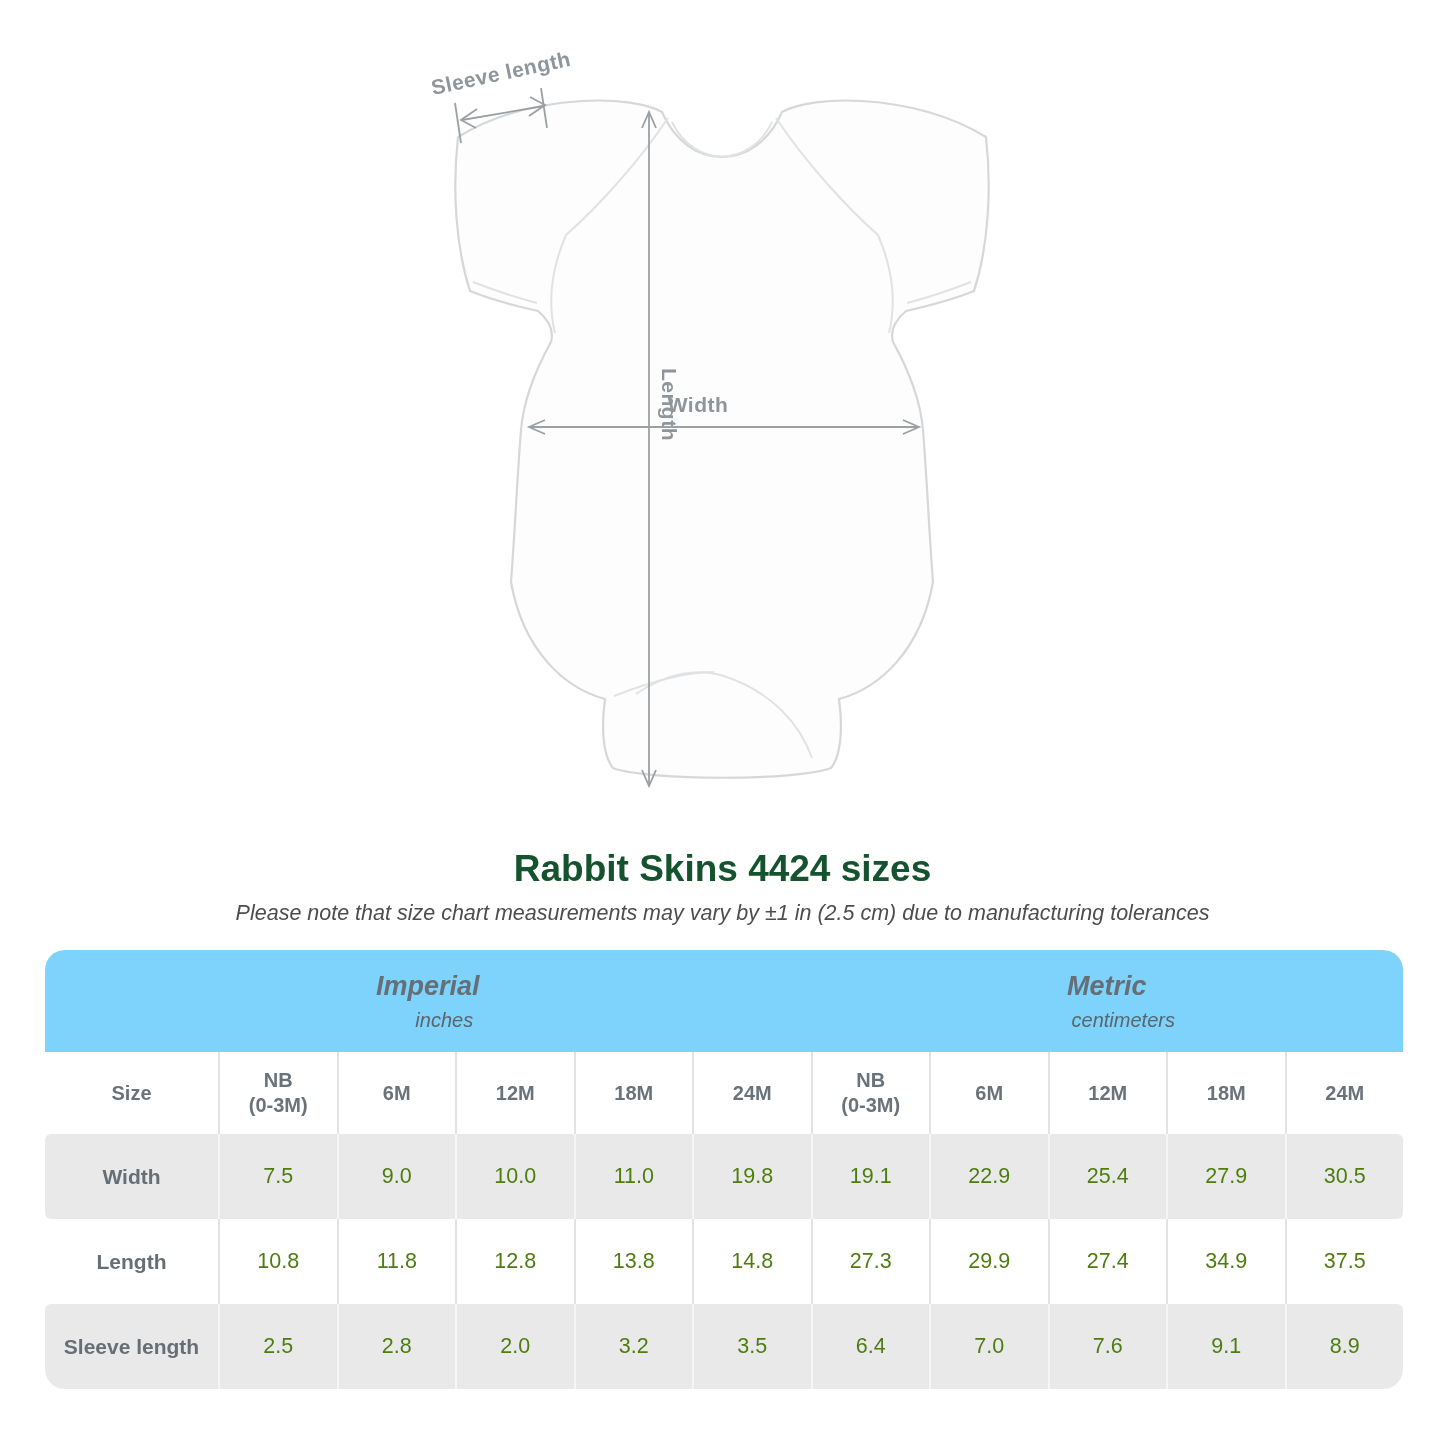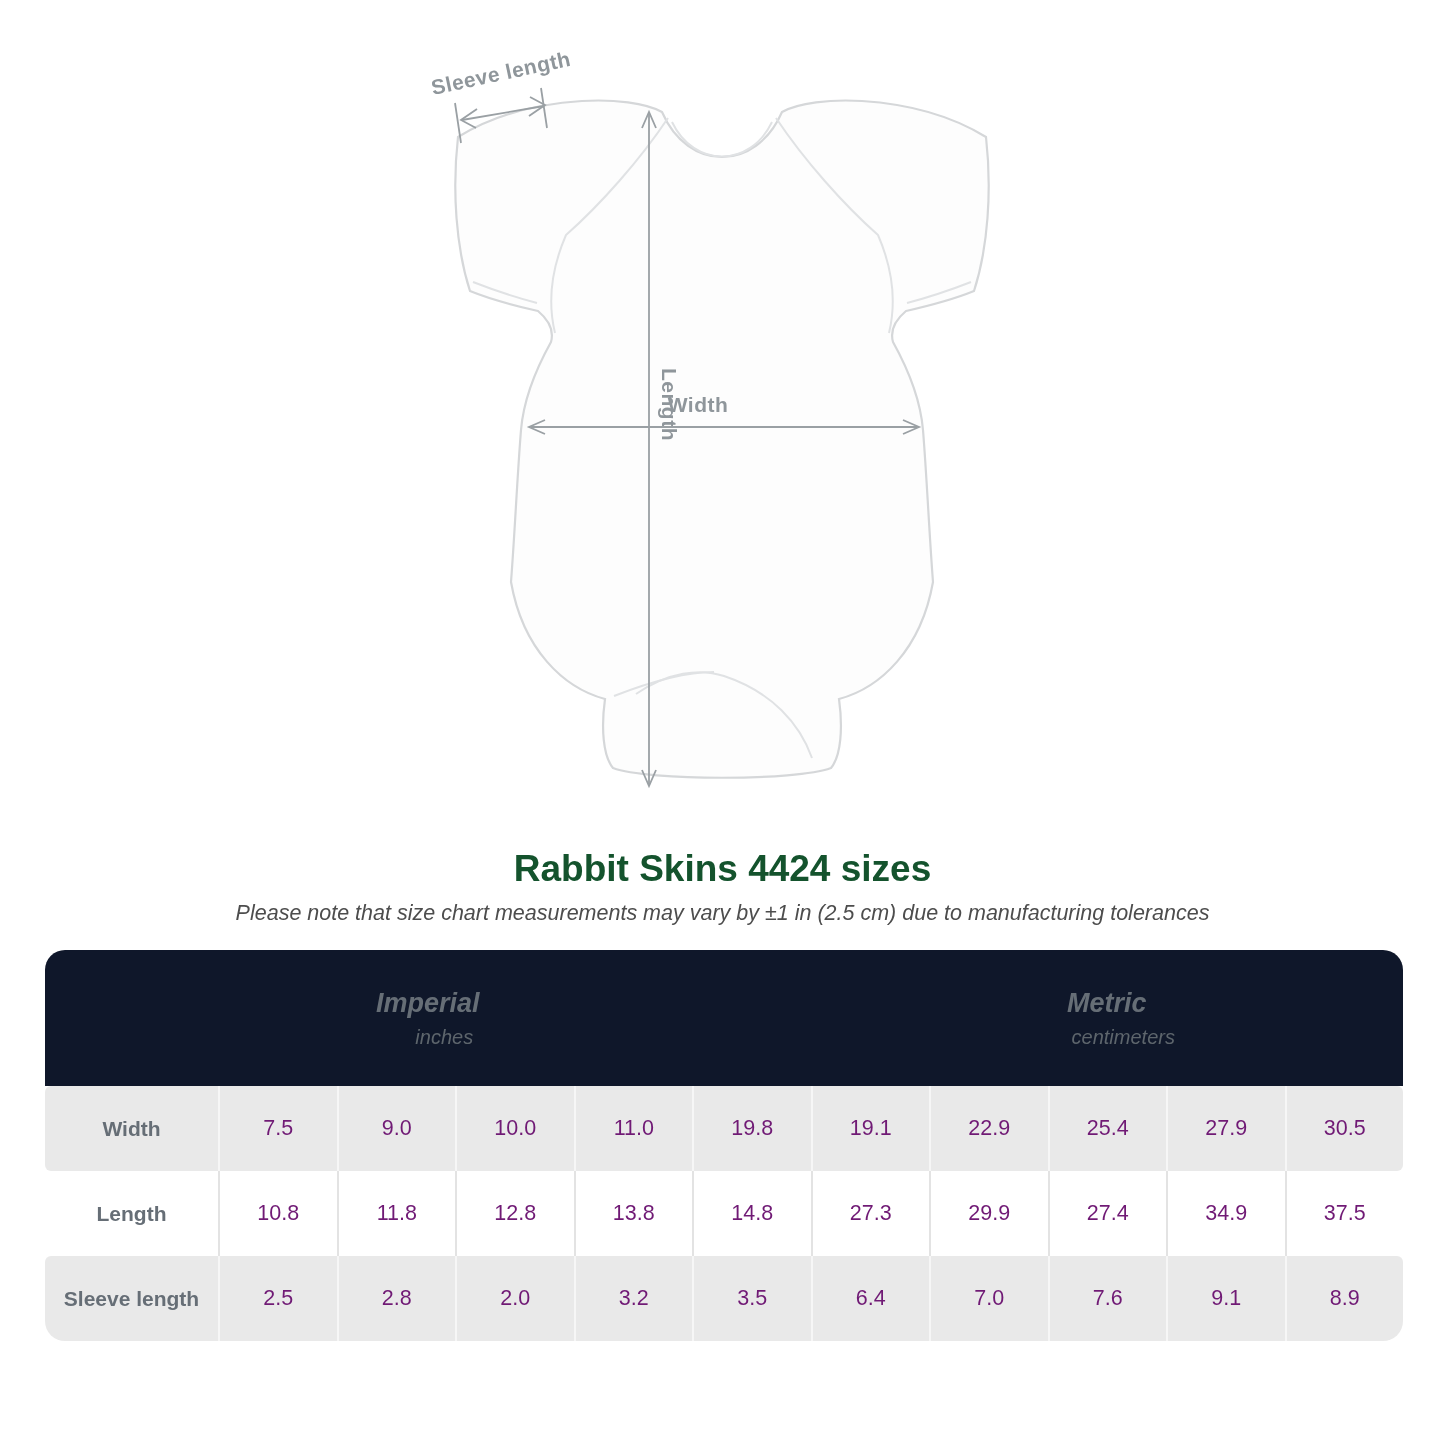--- a/index.html
+++ b/index.html
@@ -19,33 +19,33 @@
   
   .title-block{position:absolute;top:848px;left:0;right:0;text-align:center;}
   .title-block h1{margin:0;font-size:37px;font-weight:bold;color:#14532d;}
   .subtitle{margin:11px 0 15px 0;font-style:italic;font-size:21.5px;color:#4d4d4d;}
   
   .size-table{
     position:absolute;left:45px;top:950px;width:1358px;
     border-collapse:separate;border-spacing:0;table-layout:fixed;
   }
   .size-table th,.size-table td{padding:0;text-align:center;vertical-align:middle;}
-  .band{background:#0f172a;height:136px;}
+  .band{background:#7dd3fc;height:102px;}
   .band-left{border-top-left-radius:20px;}
   .band-right{border-top-right-radius:20px;}
   .unit-name{font-size:27px;font-weight:bold;font-style:italic;color:#666e76;}
   .unit-sub{margin-top:7px;font-size:20px;font-style:italic;color:#5d656c;font-weight:normal;margin-left:33px;}
   .head-row th{
     height:82px;background:#ffffff;
     font-size:20px;font-weight:bold;color:#6a727a;line-height:1.25;white-space:pre-line;
   }
   .head-row th:not(:first-child){border-left:2px solid #e3e3e3;}
   .data-row th,.data-row td{height:85px;}
   .data-row th{font-size:21px;font-weight:bold;color:#666e76;}
-  .data-row td{font-size:21.5px;font-weight:normal;color:#701a75;}
+  .data-row td{font-size:21.5px;font-weight:normal;color:#4d7c0f;}
   .data-row.white{background:#ffffff;}
   .data-row.white th:not(:first-child),.data-row.white td{border-left:2px solid #e3e3e3;}
   .data-row.stripe th,.data-row.stripe td{background:#e9e9e9;}
   .data-row.stripe th:not(:first-child),.data-row.stripe td{border-left:2px solid #f6f6f6;}
   .data-row.stripe th:first-child{border-radius:6px 0 0 6px;}
   .data-row.stripe td:last-child{border-radius:0 6px 6px 0;}
   .data-row.last th:first-child{border-radius:6px 0 0 20px;}
   .data-row.last td:last-child{border-radius:0 6px 20px 0;}
 </style>
 </head>
@@ -135,20 +135,35 @@
       <tr>
         <th class="band band-left" colspan="6">
           <div class="unit-name">Imperial</div>
           <div class="unit-sub">inches</div>
         </th>
         <th class="band band-right" colspan="5">
           <div class="unit-name">Metric</div>
           <div class="unit-sub">centimeters</div>
         </th>
       </tr>
+      <tr class="head-row">
+        <th>Size</th>
+        <th>NB
+(0-3M)</th>
+        <th>6M</th>
+        <th>12M</th>
+        <th>18M</th>
+        <th>24M</th>
+        <th>NB
+(0-3M)</th>
+        <th>6M</th>
+        <th>12M</th>
+        <th>18M</th>
+        <th>24M</th>
+      </tr>
     </thead>
     <tbody>
       <tr class="data-row stripe">
         <th>Width</th>
         <td>7.5</td>
         <td>9.0</td>
         <td>10.0</td>
         <td>11.0</td>
         <td>19.8</td>
         <td>19.1</td>

